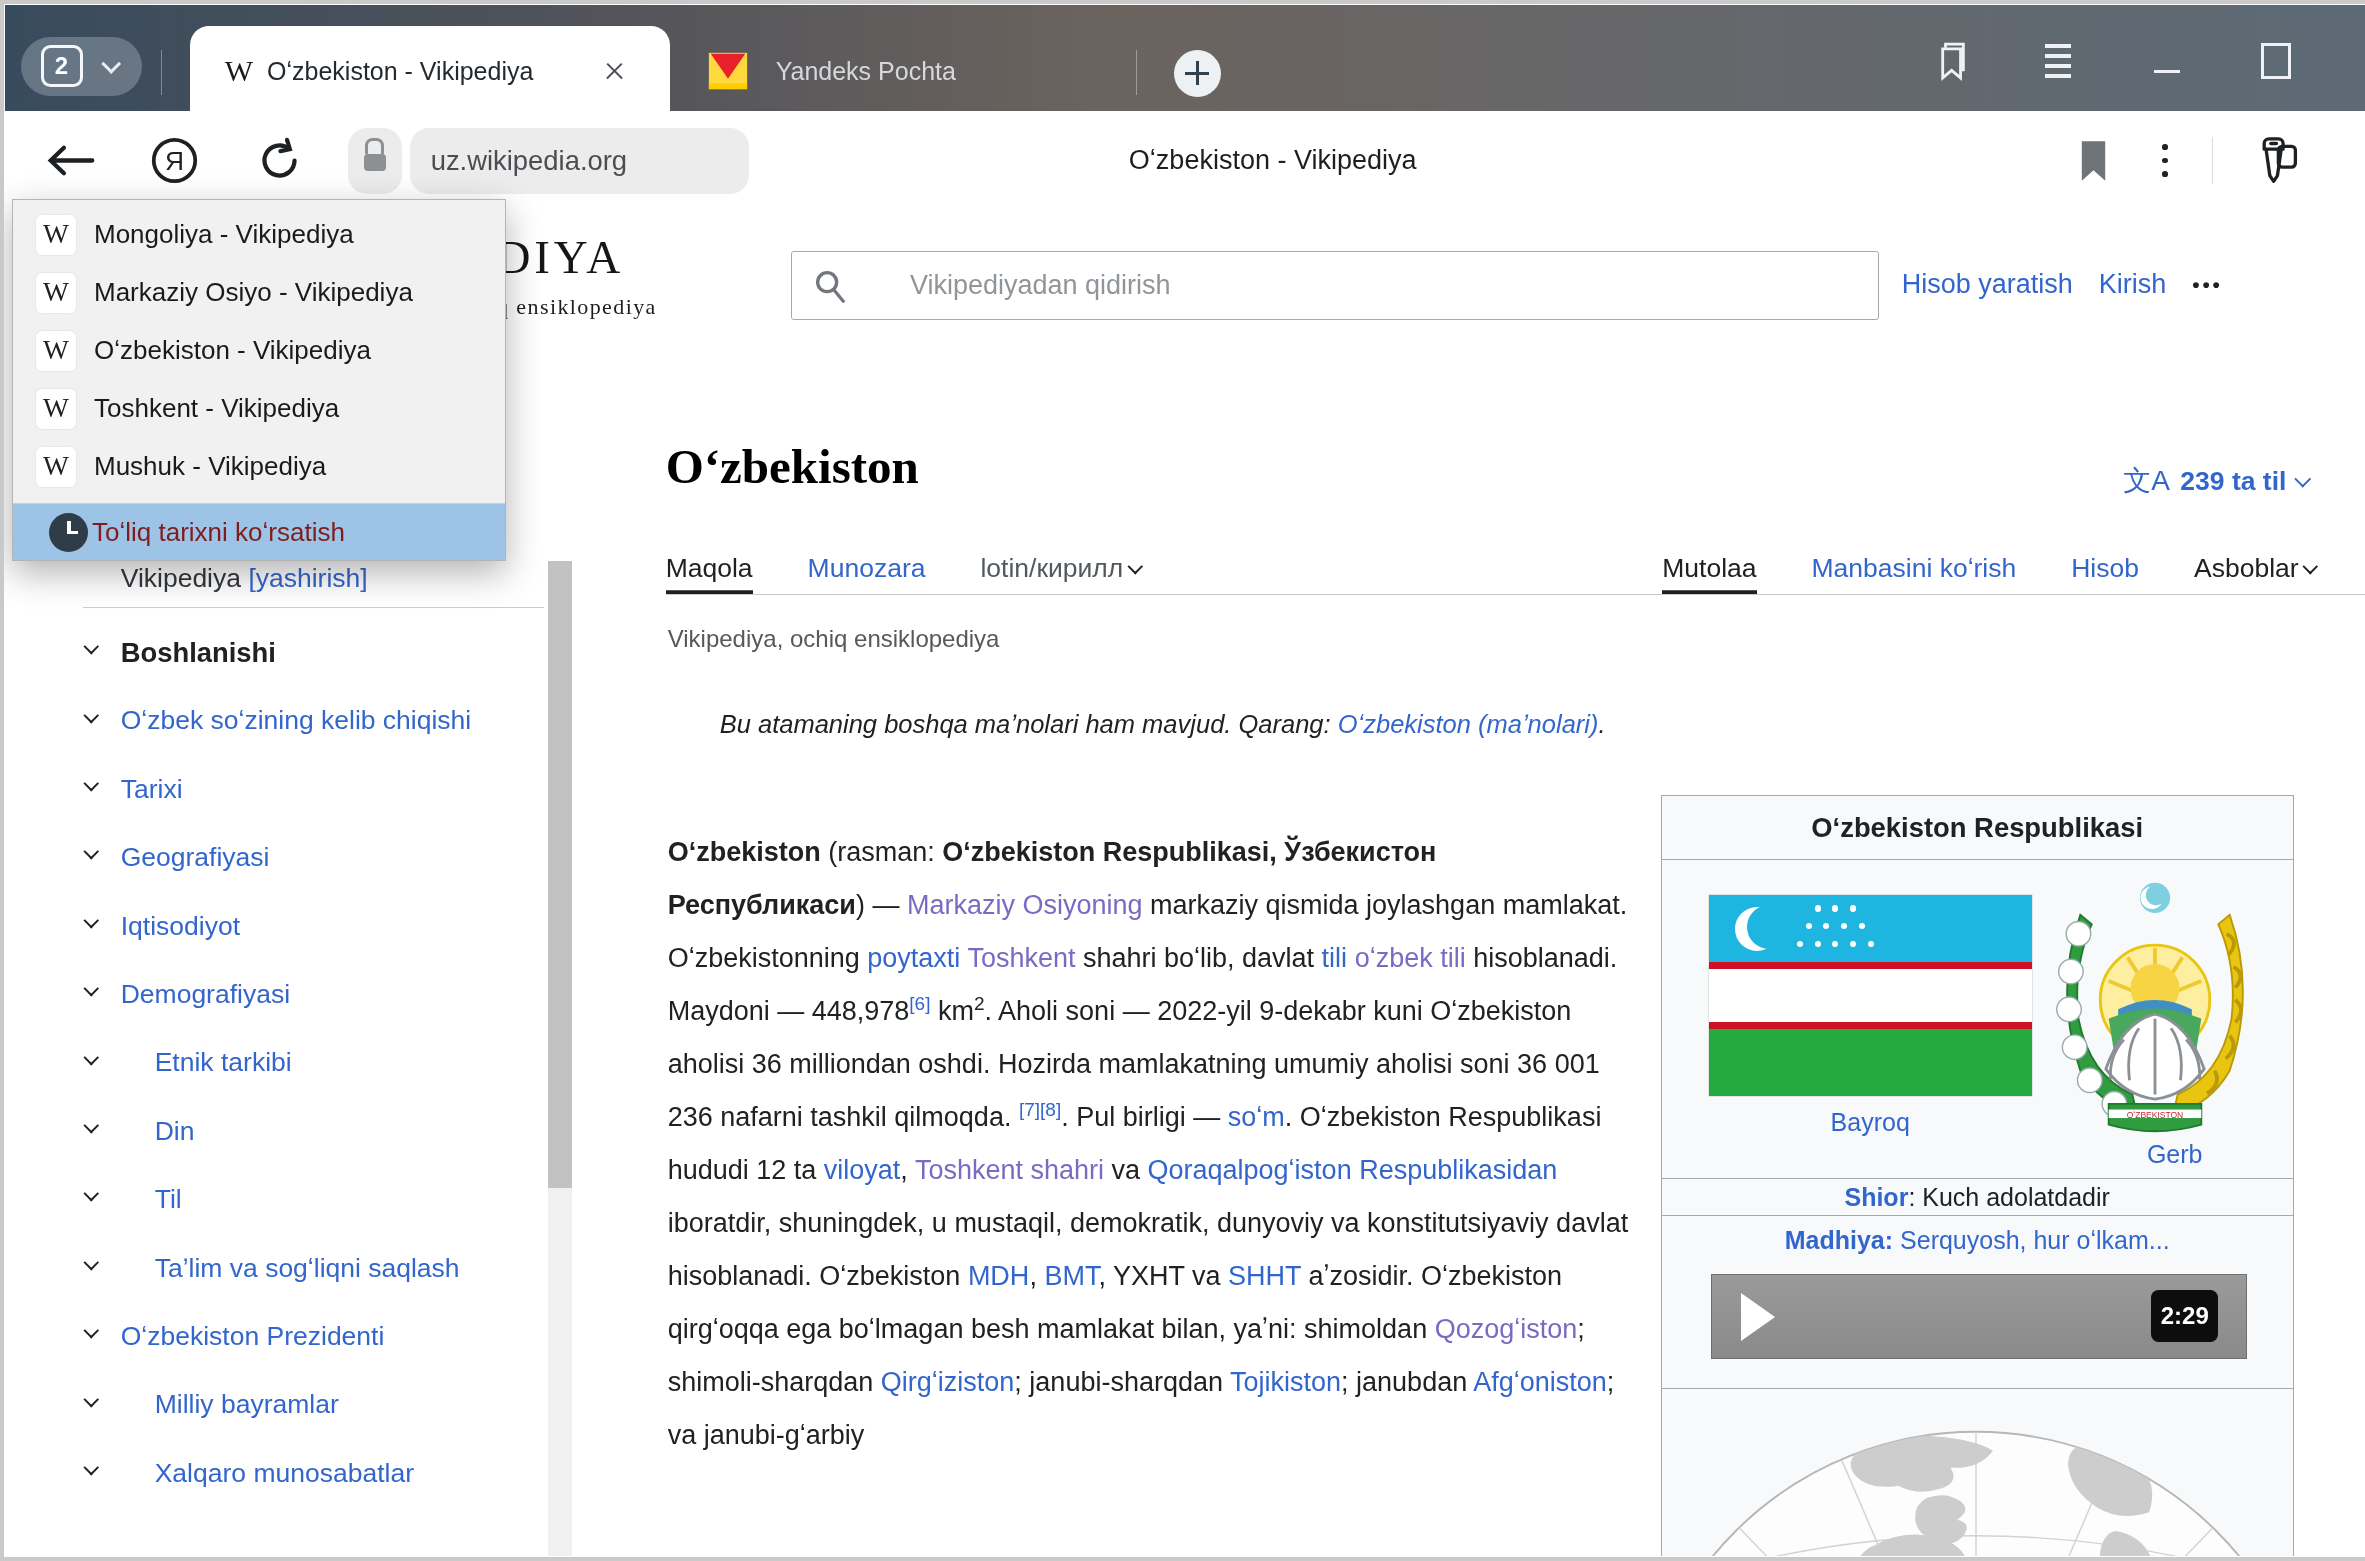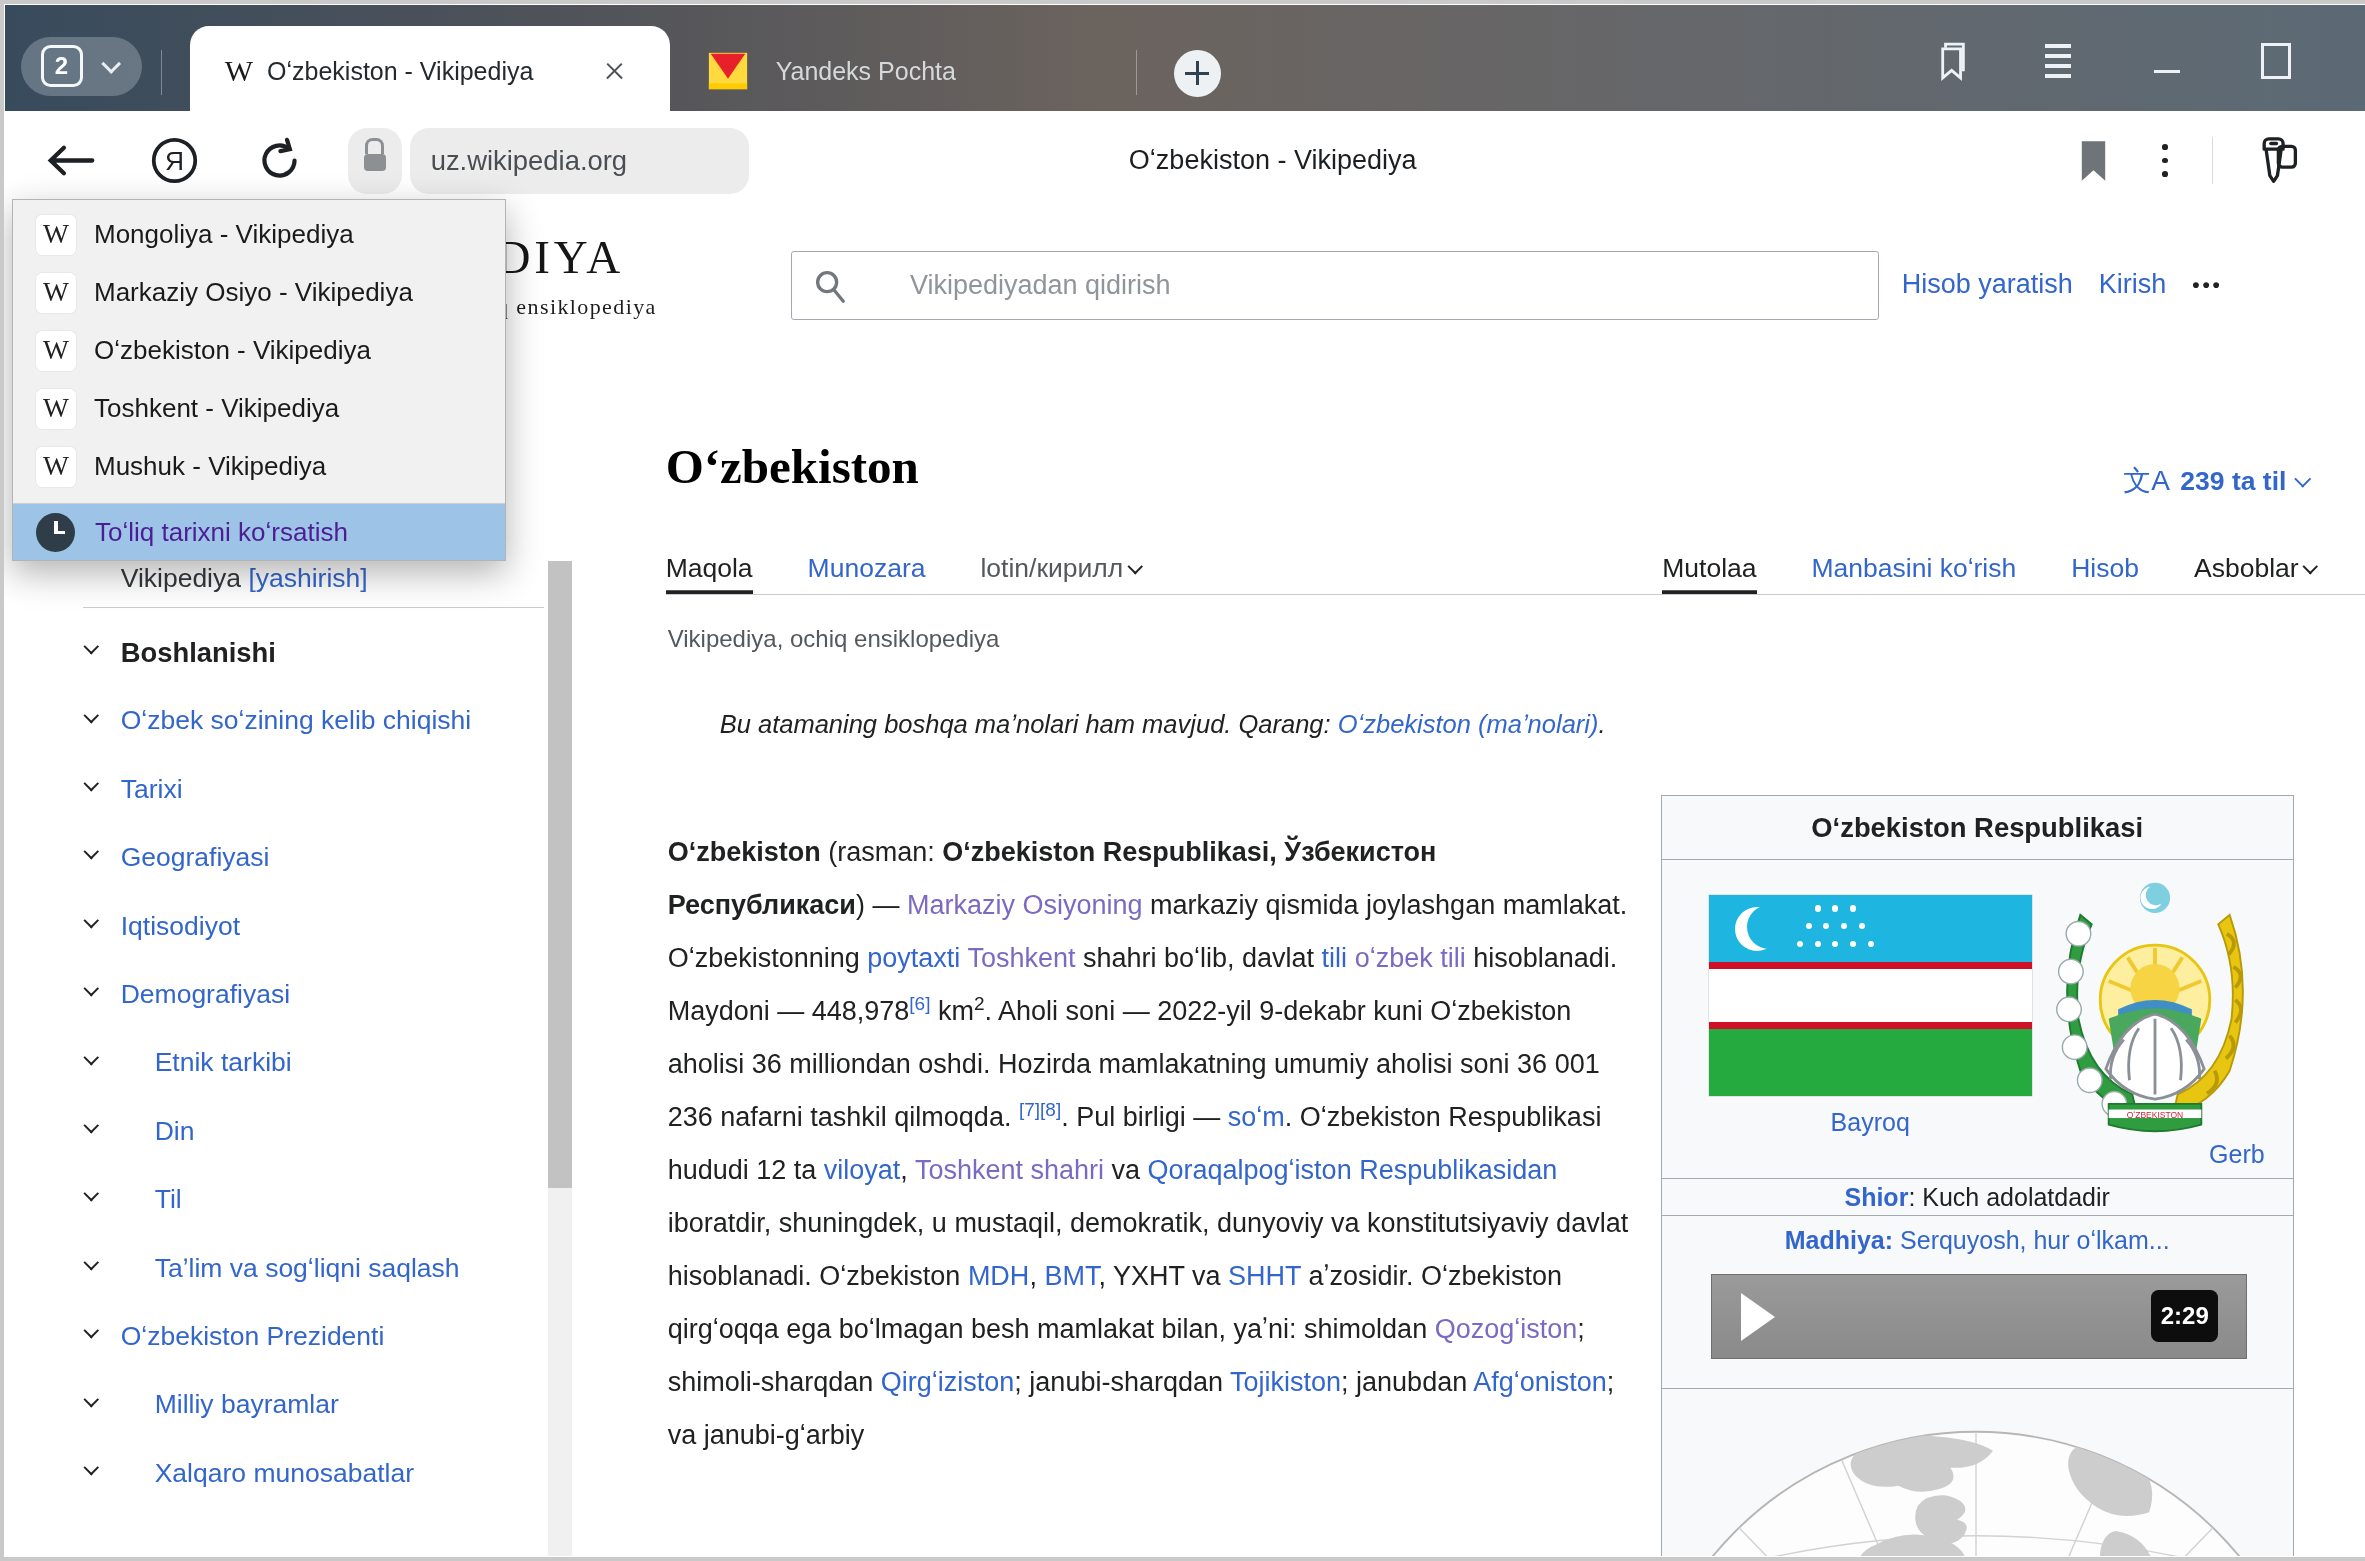--- a/index.html
+++ b/index.html
@@ -102,22 +102,22 @@
   .tocscroll{position:absolute;left:543px;top:350px;width:24.6px;bottom:0;background:#f0f0f0;}
   .tocscroll .thumb{position:absolute;left:0;top:0;width:100%;height:627px;background:#c2c2c2;}
 
   
   .dropdown{position:absolute;left:12px;top:199px;width:492px;z-index:50;background:#f1f1f1;
             border:0.9px solid #b4b4b4;box-shadow:0 12px 33px rgba(0,0,0,.3);}
   .ditem{height:58px;display:flex;align-items:center;gap:18px;padding-left:23px;font-size:26px;color:#1a1a1a;}
   .ditem .wtile{width:40px;height:40px;background:#fff;border-radius:5.7px;display:flex;align-items:center;justify-content:center;
                 font-family:"Liberation Serif",serif;font-size:27.4px;color:#202122;box-shadow:0 0 0 0.5px #e0e0e0;}
   .dsep{height:0.9px;background:#cfcfcf;margin-top:3.8px;}
-  .dfooter{height:56px;background:var(--c-highlight);display:flex;align-items:center;gap:20px;padding-left:23px;
-           font-size:26px;color:#4c1d95;}
+  .dfooter{height:56px;background:var(--c-highlight);display:flex;align-items:center;gap:4px;padding-left:36px;
+           font-size:26px;color:#7f1d1d;}
   .clockicon{width:39px;height:39px;border-radius:50%;background:#2e3d47;position:relative;flex:none;}
   .clockicon:before{content:"";position:absolute;left:18px;top:8.5px;width:3.8px;height:13.2px;background:#fff;}
   .clockicon:after{content:"";position:absolute;left:19px;top:18px;width:10.4px;height:3.8px;background:#fff;}
 
   
   .infobox{position:absolute;left:1656px;top:584px;width:631px;height:766px;background:#f8f9fa;
            border:1.4px solid #a2a9b1;font-size:25px;}
   .ib-h{height:63px;display:flex;align-items:center;justify-content:center;font-weight:bold;font-size:27.4px;
         border-bottom:0.9px solid #a2a9b1;}
   .ib-images{position:relative;height:318px;border-bottom:0.9px solid #a2a9b1;}
@@ -429,21 +429,21 @@
           </g>
           <circle cx="109" cy="118" r="26" fill="#f7d443"></circle>
           <path d="M70 140 Q109 120 148 140 L148 152 Q109 138 70 152 Z" fill="#3f8fc4"></path>
           <path d="M60 150 Q109 128 158 150 L150 200 Q109 178 68 200 Z" fill="#49a85e"></path>
           <path d="M109 145 q-34 8 -52 58 q20 28 52 32 q32 -4 52 -32 q-18 -50 -52 -58" fill="#fff" stroke="#8b9096" stroke-width="3"></path>
           <path d="M109 150 v80 M92 160 q-14 20 -10 55 M126 160 q14 20 10 55 M76 172 q-16 18 -14 42 M142 172 q16 18 14 42" stroke="#8b9096" stroke-width="3" fill="none"></path>
           <path d="M60 240 h98 v22 q-49 14 -98 0 Z" fill="#2e9c3f" stroke="#1f7a30" stroke-width="2"></path>
           <rect x="60" y="246" width="98" height="9" fill="#fff"></rect>
           <text x="109" y="255" font-size="9" text-anchor="middle" fill="#c23">OʻZBEKISTON</text>
         </svg>
-        <div class="ib-cap" style="left:397px;top:280px;width:206px;text-align:right">Gerb</div>
+        <div class="ib-cap" style="left:410px;top:280px;width:206px;text-align:center">Gerb</div>
       </div>
       <div class="ib-row ib-motto">
         <span><span class="boldlink">Shior</span><span>: Kuch adolatdadir</span></span>
       </div>
       <div class="ib-anthem">
         <div class="line">
           <span class="boldlink">Madhiya</span><span class="boldlink">:</span><span class="blue"> Serquyosh, hur oʻlkam...</span>
         </div>
         <div class="player">
           <span class="playtri"></span>

